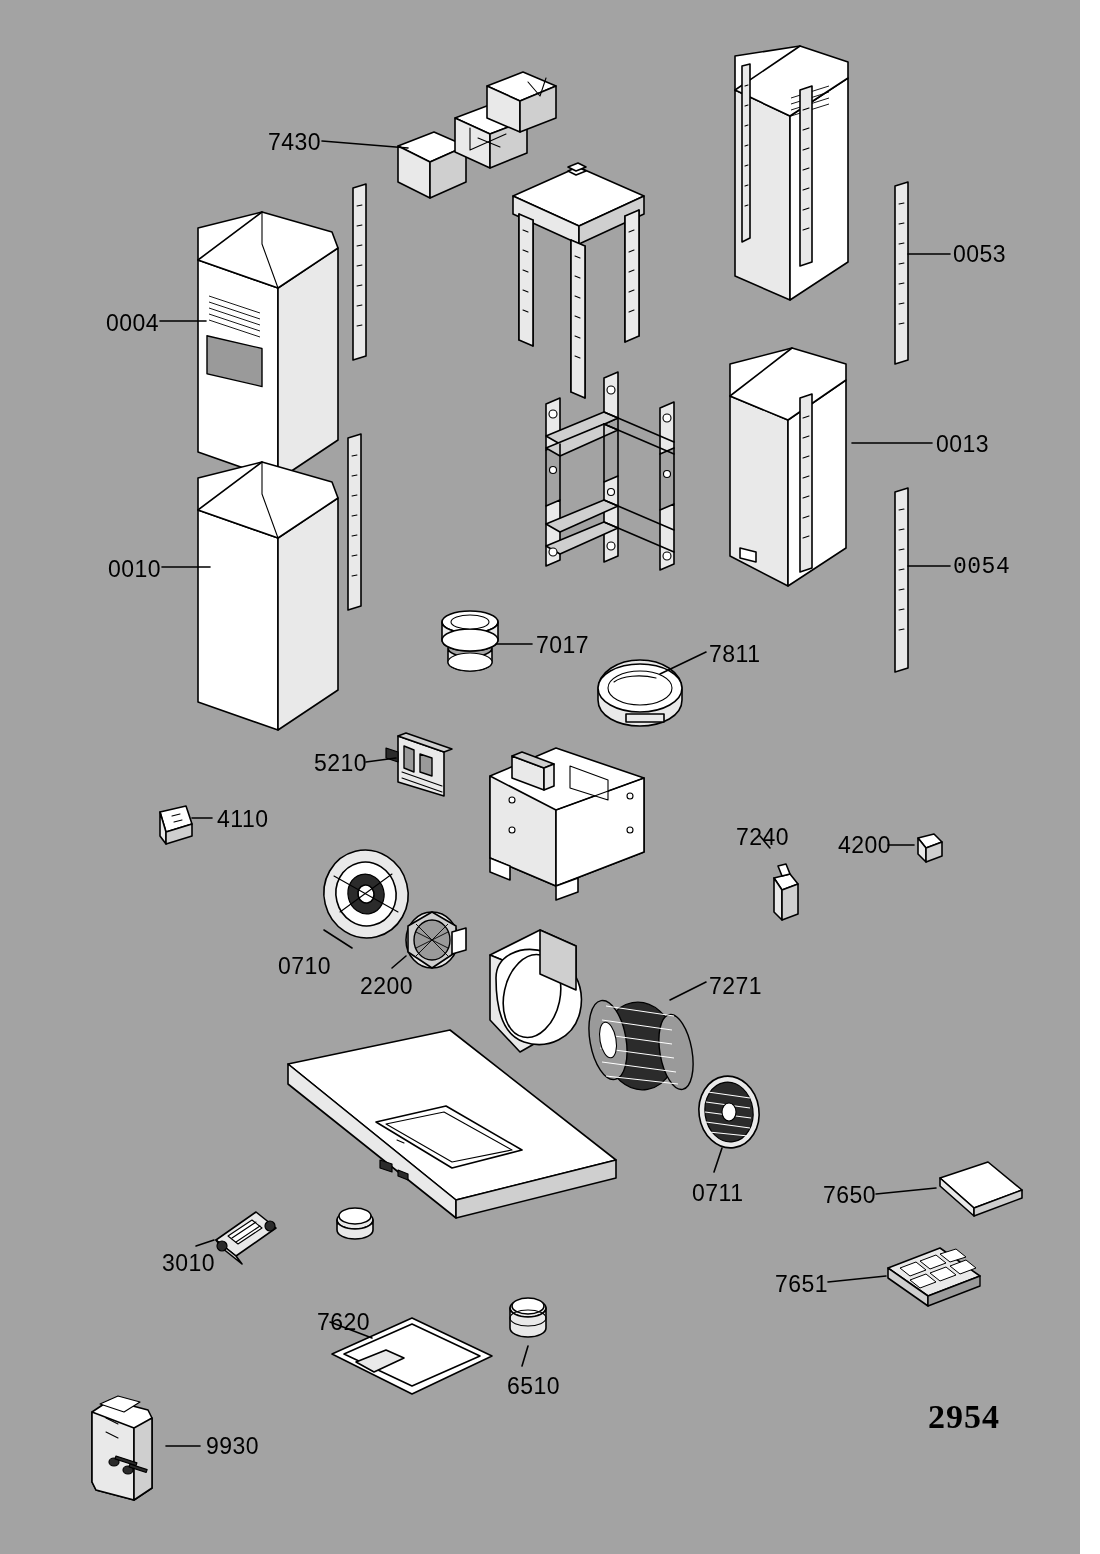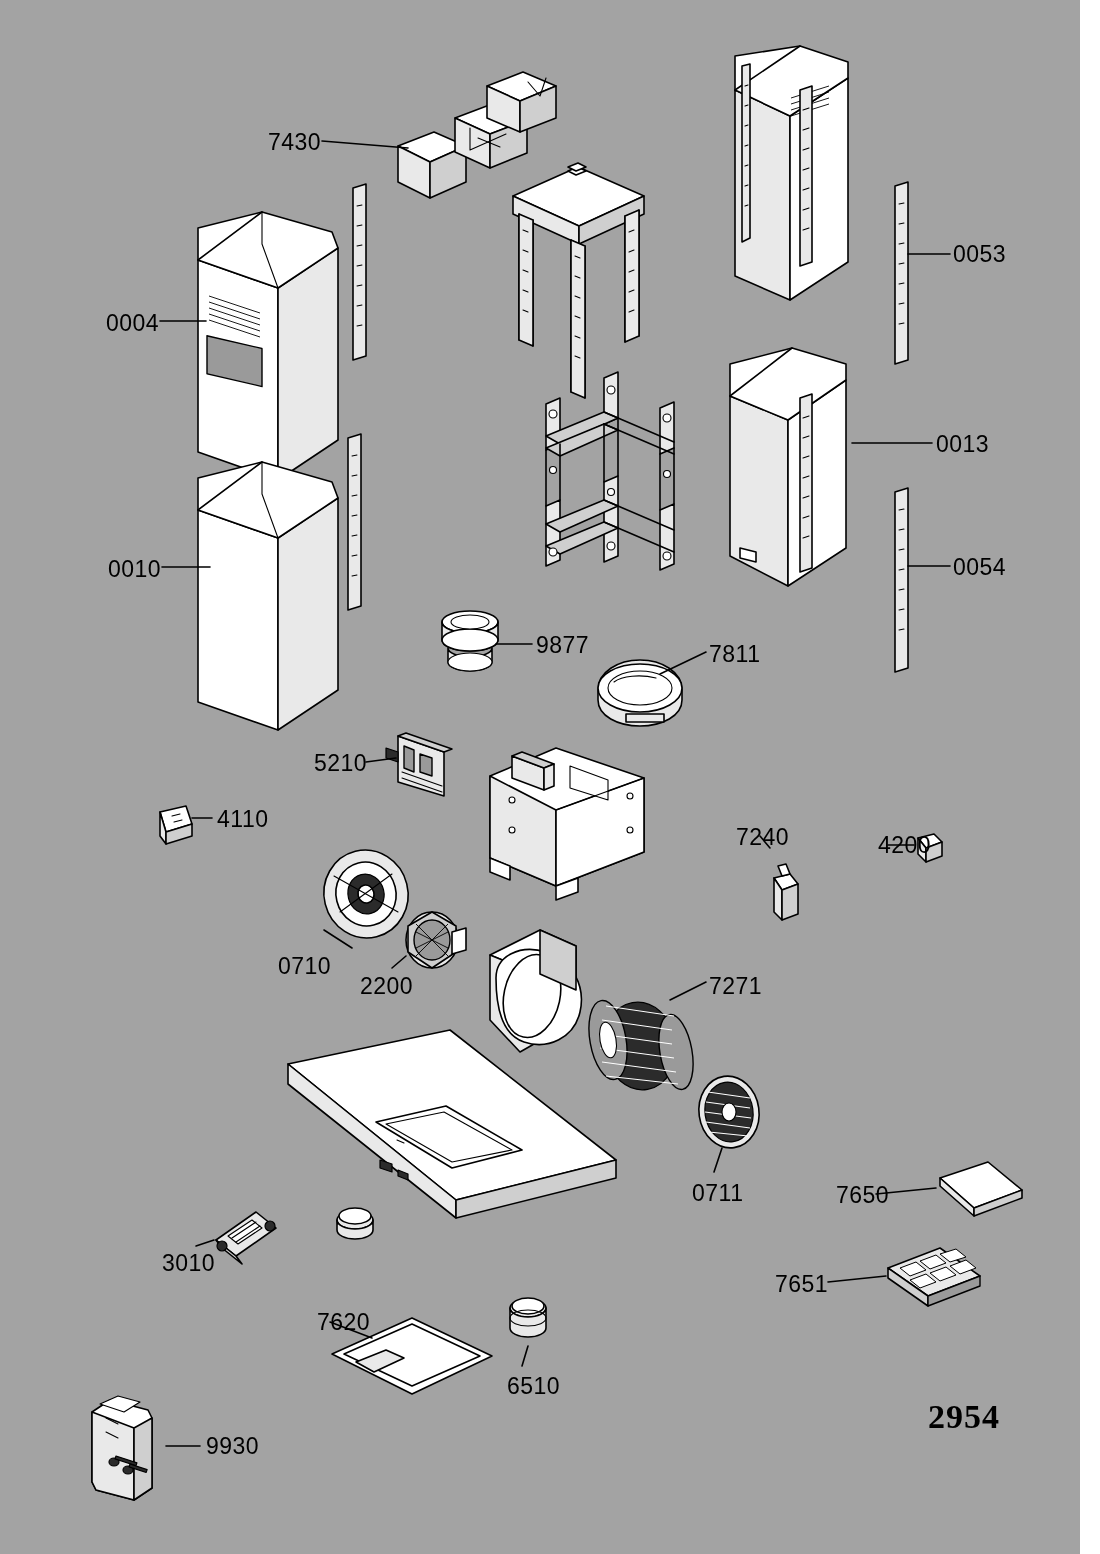--- a/index.html
+++ b/index.html
@@ -416,32 +416,32 @@
       <line x1="528" y1="1346" x2="522" y2="1366"></line>
       <line x1="166" y1="1446" x2="200" y2="1446"></line>
     </g>
   </svg>
 
   <div class="label" style="left:268px; top:129px;">7430</div>
   <div class="label" style="left:953px; top:241px;">0053</div>
   <div class="label" style="left:106px; top:310px;">0004</div>
   <div class="label" style="left:936px; top:431px;">0013</div>
   <div class="label" style="left:108px; top:556px;">0010</div>
-  <div class="label" style="left:953px; top:554px;">0054</div>
-  <div class="label" style="left:536px; top:632px;">9877</div>
+  <div class="label" style="left:953px; top:554px;font-family:Liberation Mono, monospace;">0054</div>
+  <div class="label" style="left:536px; top:632px;">7017</div>
   <div class="label" style="left:709px; top:641px;">7811</div>
   <div class="label" style="left:314px; top:750px;">5210</div>
   <div class="label" style="left:217px; top:806px;">4110</div>
   <div class="label" style="left:736px; top:824px;">7240</div>
-  <div class="label" style="left:838px; top:832px;margin-left:40px;">4200</div>
+  <div class="label" style="left:838px; top:832px;">4200</div>
   <div class="label" style="left:278px; top:953px;">0710</div>
   <div class="label" style="left:360px; top:973px;">2200</div>
   <div class="label" style="left:709px; top:973px;text-align:center;">7271</div>
   <div class="label" style="left:692px; top:1180px;">0711</div>
-  <div class="label" style="left:823px; top:1182px;margin-left:13px;">7650</div>
+  <div class="label" style="left:823px; top:1182px;">7650</div>
   <div class="label" style="left:162px; top:1250px;">3010</div>
   <div class="label" style="left:775px; top:1271px;">7651</div>
   <div class="label" style="left:277px; top:1309px;margin-left:40px;">7620</div>
   <div class="label" style="left:507px; top:1373px;">6510</div>
   <div class="label" style="left:206px; top:1433px;">9930</div>
 
   <div class="diagram-number" style="left:928px; top:1398px;">2954</div>
 
 </div>
 

